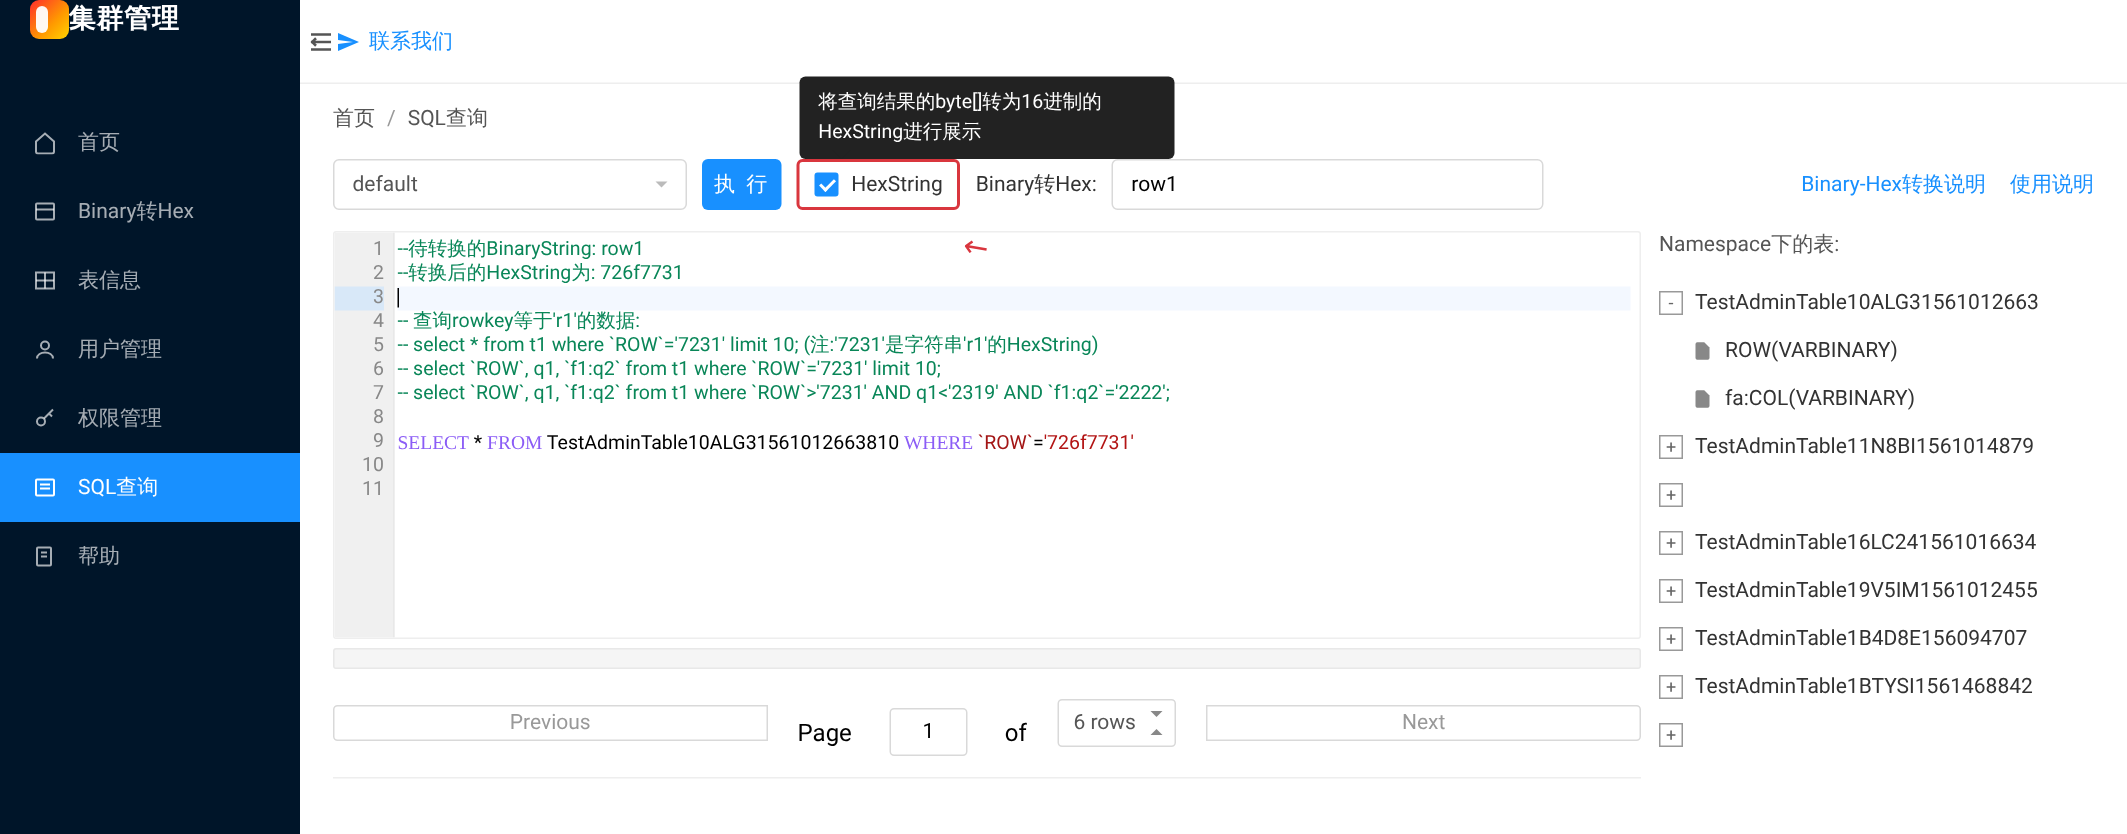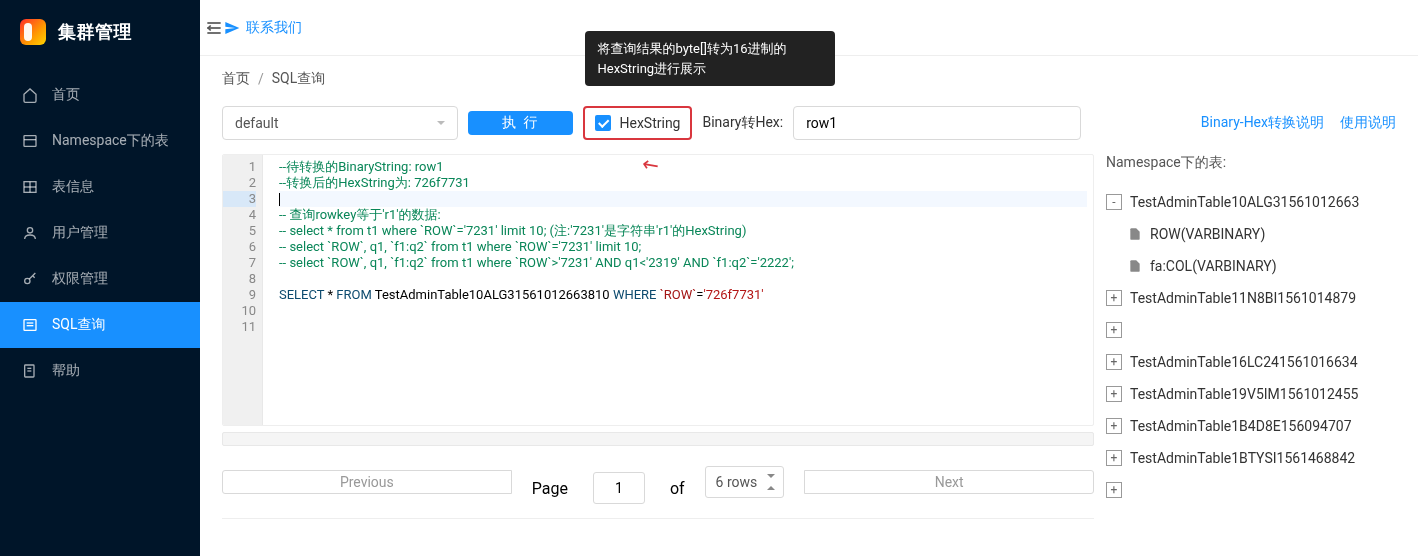--- a/index.html
+++ b/index.html
@@ -1,55 +1,55 @@
 <!DOCTYPE html>
 <html><head>
 <meta charset="utf-8">
 <style>
 * { margin: 0; padding: 0; box-sizing: border-box; font-family: -apple-system, BlinkMacSystemFont, "Segoe UI", Roboto, "Helvetica Neue", Arial, sans-serif; }
 body { width: 1418px; height: 556px; overflow: hidden; display: flex; background: #fff; }
 .sidebar { width: 200px; background: #001529; color: rgba(255,255,255,0.65); flex-shrink: 0; }
-.logo-bar { height: 64px; display: flex; align-items: center; padding-left: 20px; gap: 12px; }
+.logo-bar { height: 64px; display: flex; padding-left: 20px; gap: 0; }
 .logo-mark { width: 26px; height: 26px; border-radius: 6px; background: linear-gradient(135deg,#ff2d2d 0%, #ff9a00 60%, #ffd400 100%); position: relative; }
 .logo-mark::after{ content:""; position:absolute; left:4px; top:4px; width:8px; height:18px; background:#fff; border-radius:4px; opacity:.95;}
 .logo-title { color: #fff; font-size: 18px; font-weight: 600; letter-spacing: .5px;}
 .menu { padding-top: 8px; }
 .menu-item { height: 46px; display: flex; align-items: center; padding-left: 22px; gap: 14px; font-size: 14px; cursor: pointer; color: rgba(255,255,255,0.65);}
 .menu-item.active { background: #1890ff; color: #fff; }
 .icon { width: 16px; height: 16px; display:inline-flex; align-items:center; justify-content:center; flex:none;}
 .main { flex: 1; display: flex; flex-direction: column; min-width:0;}
 .topbar { height: 56px; display: flex; align-items: center; padding: 0 4px; border-bottom: 1px solid #eee; }
 .collapse-btn { color:#555; cursor:pointer;}
 .contact { color: #1890ff; font-size: 14px; display:flex; align-items:center; gap:6px; cursor:pointer;}
 .content { padding: 14px 22px 0 22px; position: relative; }
 .breadcrumb { font-size: 14px; color: #555; margin-bottom: 18px; display:flex; gap:8px; align-items:center;}
 .breadcrumb .sep{ color:#999;}
 .controls { display: flex; align-items: center; gap: 10px; margin-bottom: 14px; position:relative;}
 .select { width: 236px; height: 34px; border: 1px solid #d9d9d9; border-radius: 4px; padding: 0 30px 0 12px; font-size: 14px; color:#555; display:flex; align-items:center; position:relative; cursor:pointer;}
 .select::after{ content:""; position:absolute; right:12px; top:14px; border:4px solid transparent; border-top-color:#bbb;}
-.btn-primary { height: 24px; padding: 0 34px; background:#1890ff; color:#fff; border:none; border-radius:4px; font-size:14px; cursor:pointer; letter-spacing:2px;}
+.btn-primary { height: 34px; padding: 0 8px; background:#1890ff; color:#fff; border:none; border-radius:4px; font-size:14px; cursor:pointer; letter-spacing:2px;}
 .hex-box { height:34px; border:2px solid #d9363e; border-radius:4px; display:flex; align-items:center; padding:0 10px; gap:8px; position:relative;}
 .chk { width:16px; height:16px; background:#1890ff; border-radius:2px; display:flex; align-items:center; justify-content:center;}
 .chk::after{ content:""; width:4px; height:8px; border:2px solid #fff; border-top:0; border-left:0; transform:rotate(45deg) translateY(-1px);}
-.tooltip { position:absolute; bottom:52px; left:0; background:#222; color:#fff; font-size:13px; padding:8px 12px; border-radius:4px; width:250px; line-height:1.5;}
+.tooltip { position:absolute; bottom:32px; left:0; background:#222; color:#fff; font-size:13px; padding:8px 12px; border-radius:4px; width:250px; line-height:1.5;}
 .tooltip::after{ content:""; position:absolute; left:22px; bottom:-6px; border:6px solid transparent; border-top-color:#222;}
 .lbl { font-size:14px; color:#333;}
 .inp { height:34px; border:1px solid #d9d9d9; border-radius:4px; padding:0 12px; font-size:14px; width:288px;}
 .right-links { margin-left:auto; display:flex; gap:16px; font-size:14px;}
 .right-links span{ color:#1890ff; cursor:pointer;}
 .annot { position:absolute; color:#d9363e; font-size:15px; display:flex; align-items:center; gap:4px;}
 .annot-arrow{ font-size:20px; transform:rotate(-35deg) translateY(3px);}
 .workspace { display:flex; gap:12px; }
 .editor-col { flex:1; min-width:0; border-bottom:1px solid #eee;}
 .code-editor { display:flex; border:1px solid #eee; border-radius:2px; height:272px; overflow:hidden;}
 .gutter { width:40px; background:#f0f0f0; border-right:1px solid #e8e8e8; text-align:right; padding:4px 6px 0 0; font-family:Menlo,Consolas,monospace; font-size:13px; color:#888; line-height:16px;}
 .gutter div.cur{ background:#d8e8f8;}
-.code { flex:1; padding:4px 6px 0 16px; font-family:Menlo,Consolas,monospace; font-size:13px; line-height:16px; white-space:pre; overflow:hidden;}
+.code { flex:1; padding:4px 6px 0 2px; font-family:Menlo,Consolas,monospace; font-size:13px; line-height:16px; white-space:pre; overflow:hidden;}
 .c-cmt{ color:#098658;}
-.c-kw{ color:#0c4a6e;}
+.c-kw{ color:#8b5cf6;font-family:Liberation Serif, serif;}
 .c-str{ color:#b31515;}
 .c-col{ color:#a31515;}
 .cur-line{ background:#f3f8ff;}
 .cursor{ display:inline-block; width:1px; height:13px; background:#000; vertical-align:middle;}
 .scroll-track{ height:14px; background:#f5f5f5; margin-top:6px; border:1px solid #e8e8e8; border-radius:2px;}
 .pager { display:flex; align-items:center; padding:14px 0; gap:0;}
 .pg-btn { flex:1; height:24px; border:1px solid #d9d9d9; background:#fff; font-size:14px; color:#999; cursor:pointer;}
 .pg-mid { display:flex; align-items:center; gap:25px; padding:0 20px;margin-top:12px;}
 .pg-inp { width:52px; height:32px; border:1px solid #d9d9d9; border-radius:3px; text-align:center; font-size:14px;}
 .pg-sel { height:32px; border:1px solid #d9d9d9; border-radius:3px; padding:0 26px 0 10px; font-size:14px; color:#555; position:relative; display:flex; align-items:center;}
@@ -80,21 +80,21 @@
         </span>
         <span>首页</span>
       </div>
       <div class="menu-item">
         <span class="icon">
           <svg width="16" height="16" viewBox="0 0 24 24" fill="none" stroke="currentColor" stroke-width="2">
             <rect x="3" y="4" width="18" height="16" rx="1"></rect>
             <line x1="3" y1="10" x2="21" y2="10"></line>
           </svg>
         </span>
-        <span>Namespace下的表</span>
+        <span>Binary转Hex</span>
       </div>
       <div class="menu-item">
         <span class="icon">
           <svg width="16" height="16" viewBox="0 0 24 24" fill="none" stroke="currentColor" stroke-width="2">
             <rect x="3" y="4" width="18" height="16"></rect>
             <line x1="3" y1="12" x2="21" y2="12"></line>
             <line x1="12" y1="4" x2="12" y2="20"></line>
           </svg>
         </span>
         <span>表信息</span>

